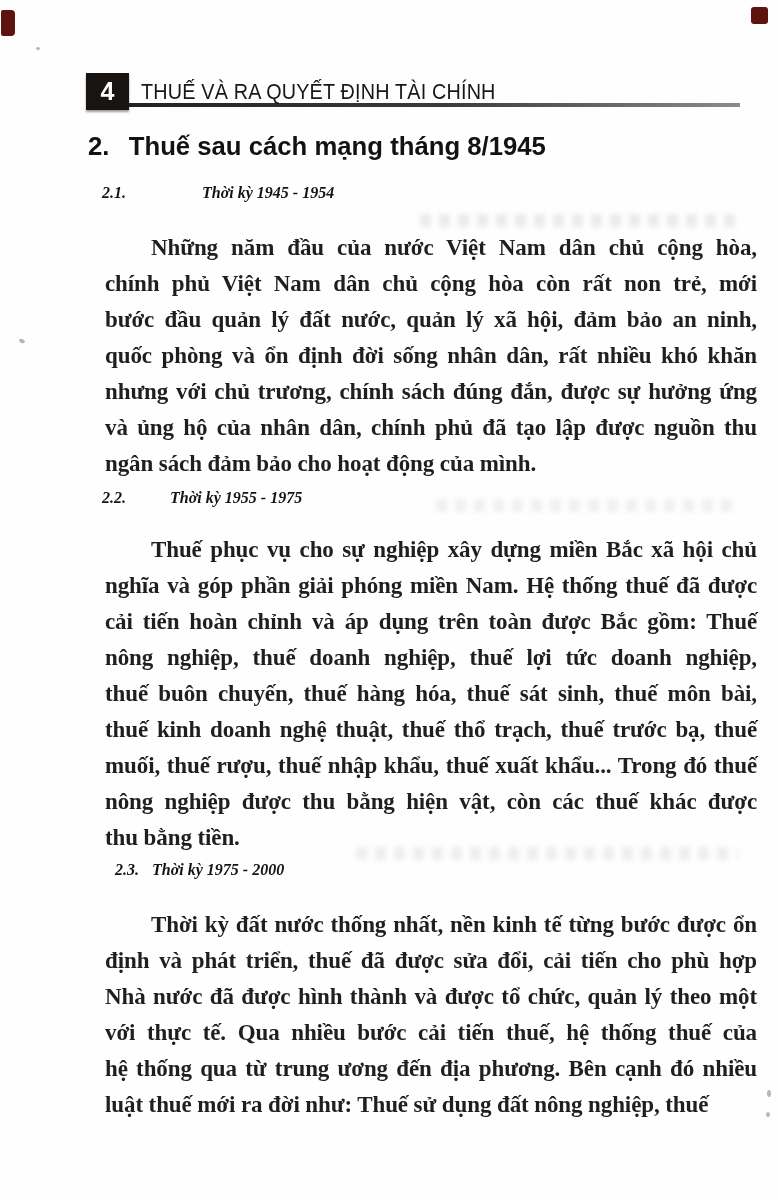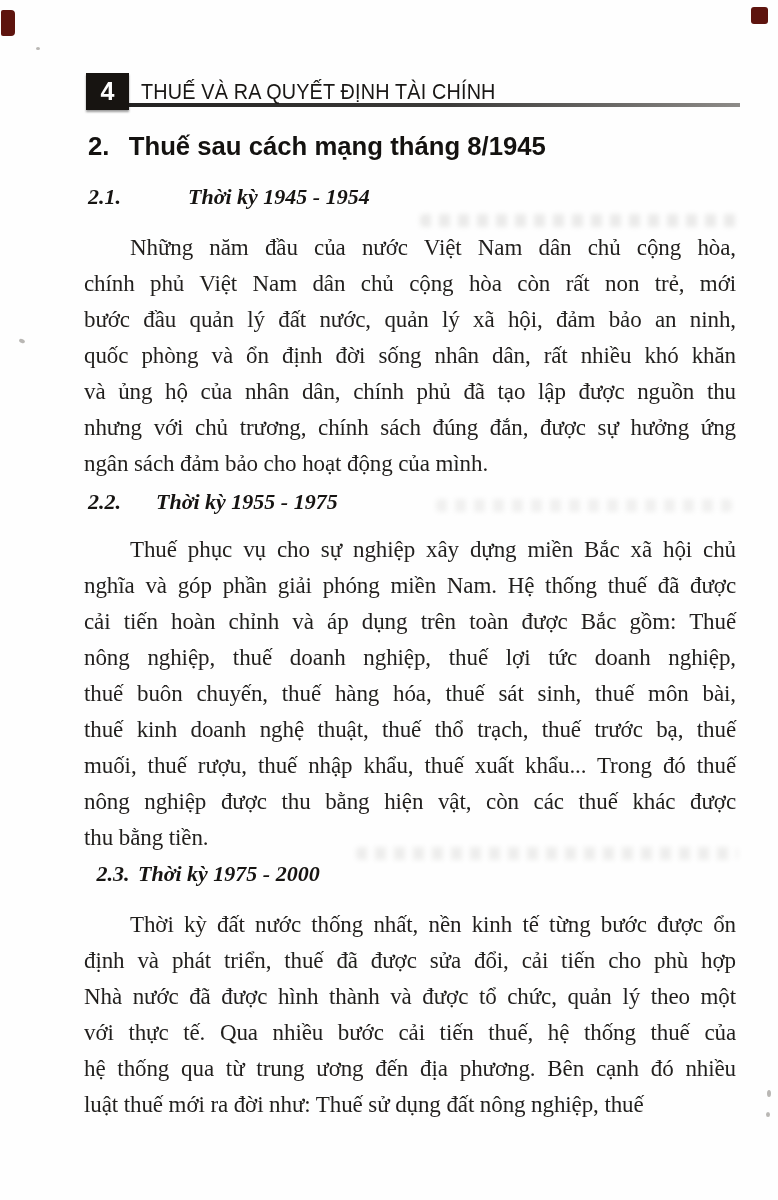--- a/index.html
+++ b/index.html
@@ -57,38 +57,38 @@
   .h-main{
     position:absolute;left:88px;top:131px;width:660px;
     display:flex;
     font-family:"Liberation Sans","DejaVu Sans",sans-serif;
     font-weight:bold;font-size:26.5px;color:#141210;
     transform:scaleX(.97);transform-origin:left center;
     white-space:nowrap;z-index:2;
   }
   .h-main .num{width:42px;flex:0 0 auto;}
   .h-sub{
-    position:absolute;left:88px;width:660px;display:flex;
+    position:absolute;left:102px;width:660px;display:flex;
     font-family:"Liberation Serif","DejaVu Serif",serif;
     font-weight:bold;font-style:italic;
-    font-size:22px;color:#161412;
+    font-size:16px;color:#161412;
     white-space:nowrap;z-index:2;
   }
   .h-sub .num{flex:0 0 auto;font-style:italic;}
   .h-sub-1{top:184px;}
   .h-sub-1 .num{width:100px;}
   .h-sub-2{top:489px;gap:18px;}
   .h-sub-2 .num{width:50px;}
   .h-sub-3{top:861px;}
   .h-sub-3 .num{width:50px;text-align:center;}
   
   .para{
-    position:absolute;left:84px;width:652px;
+    position:absolute;left:105px;width:652px;
     font-size:23px;line-height:36px;letter-spacing:-.1px;
-    color:#211f1d;z-index:2;
+    color:#211f1d;z-index:2;font-weight:bold;
   }
   .para-1{top:230px;}
   .para-2{top:532px;}
   .para-3{top:907px;}
   .para .tline{text-align:justify;text-align-last:justify;white-space:normal;}
   .para .tline:first-child{text-indent:46px;}
   .para .tline:last-child{text-align-last:left;}
 </style>
 </head>
 <body>
@@ -118,22 +118,22 @@
 
   <div class="h-sub h-sub-1">
     <span class="num">2.1.</span>
     <span>Thời kỳ 1945 - 1954</span>
   </div>
   <div class="para para-1">
       <div class="tline">Những năm đầu của nước Việt Nam dân chủ cộng hòa,</div>
       <div class="tline">chính phủ Việt Nam dân chủ cộng hòa còn rất non trẻ, mới</div>
       <div class="tline">bước đầu quản lý đất nước, quản lý xã hội, đảm bảo an ninh,</div>
       <div class="tline">quốc phòng và ổn định đời sống nhân dân, rất nhiều khó khăn</div>
+      <div class="tline">nhưng với chủ trương, chính sách đúng đắn, được sự hưởng ứng</div>
       <div class="tline">và ủng hộ của nhân dân, chính phủ đã tạo lập được nguồn thu</div>
-      <div class="tline">nhưng với chủ trương, chính sách đúng đắn, được sự hưởng ứng</div>
       <div class="tline">ngân sách đảm bảo cho hoạt động của mình.</div>
     </div>
 
   <div class="h-sub h-sub-2">
     <span class="num">2.2.</span>
     <span>Thời kỳ 1955 - 1975</span>
   </div>
   <div class="para para-2">
       <div class="tline">Thuế phục vụ cho sự nghiệp xây dựng miền Bắc xã hội chủ</div>
       <div class="tline">nghĩa và góp phần giải phóng miền Nam. Hệ thống thuế đã được</div>

